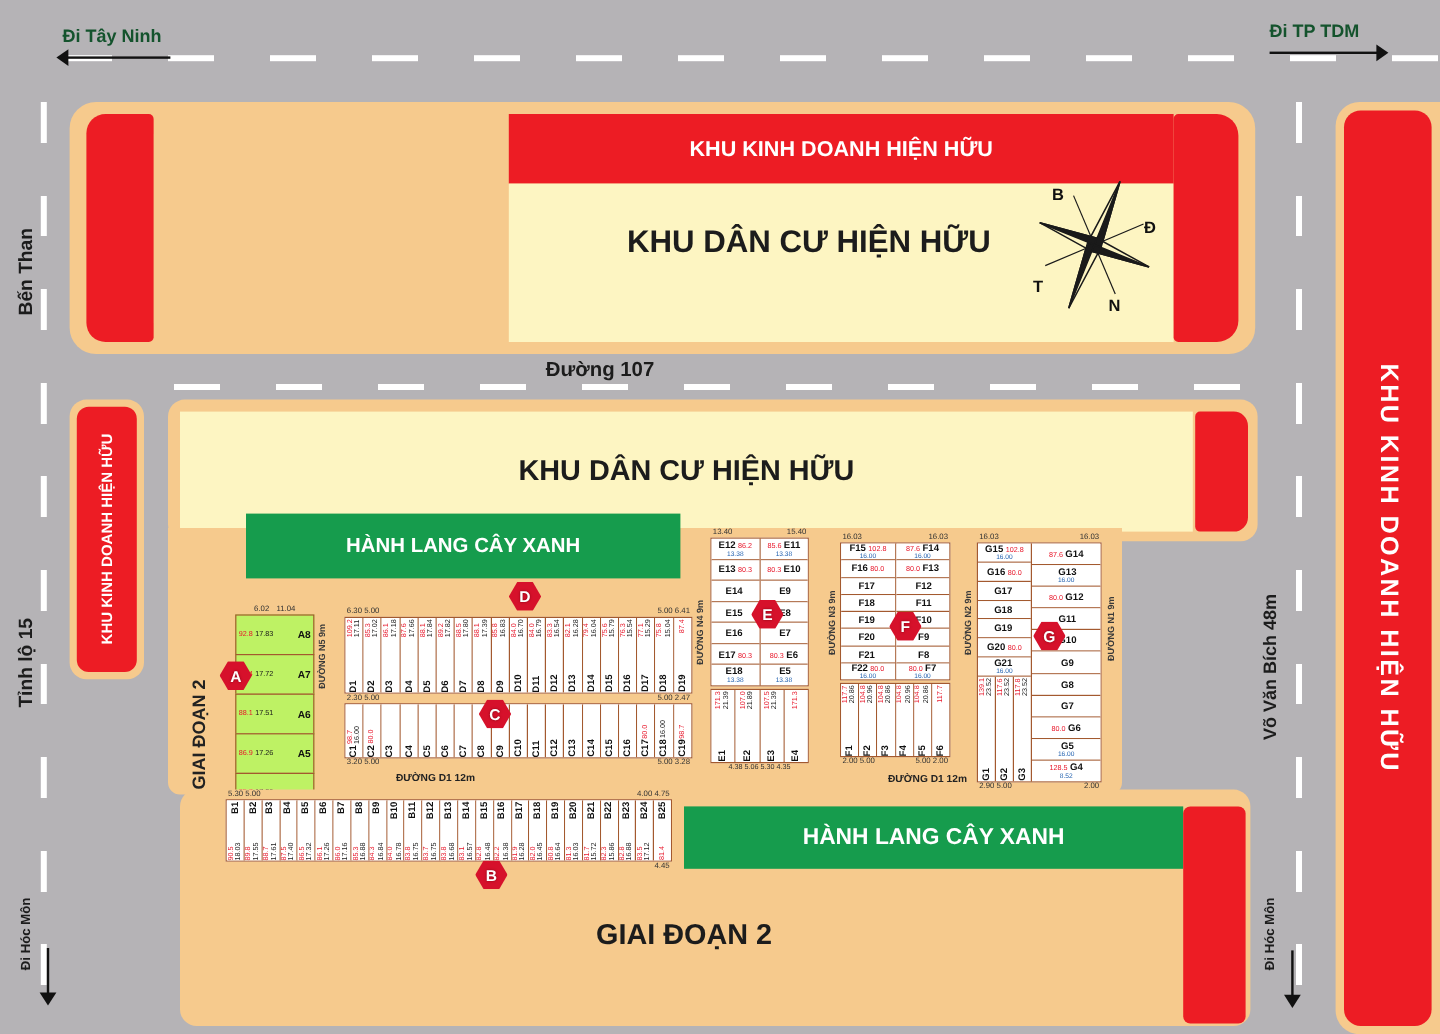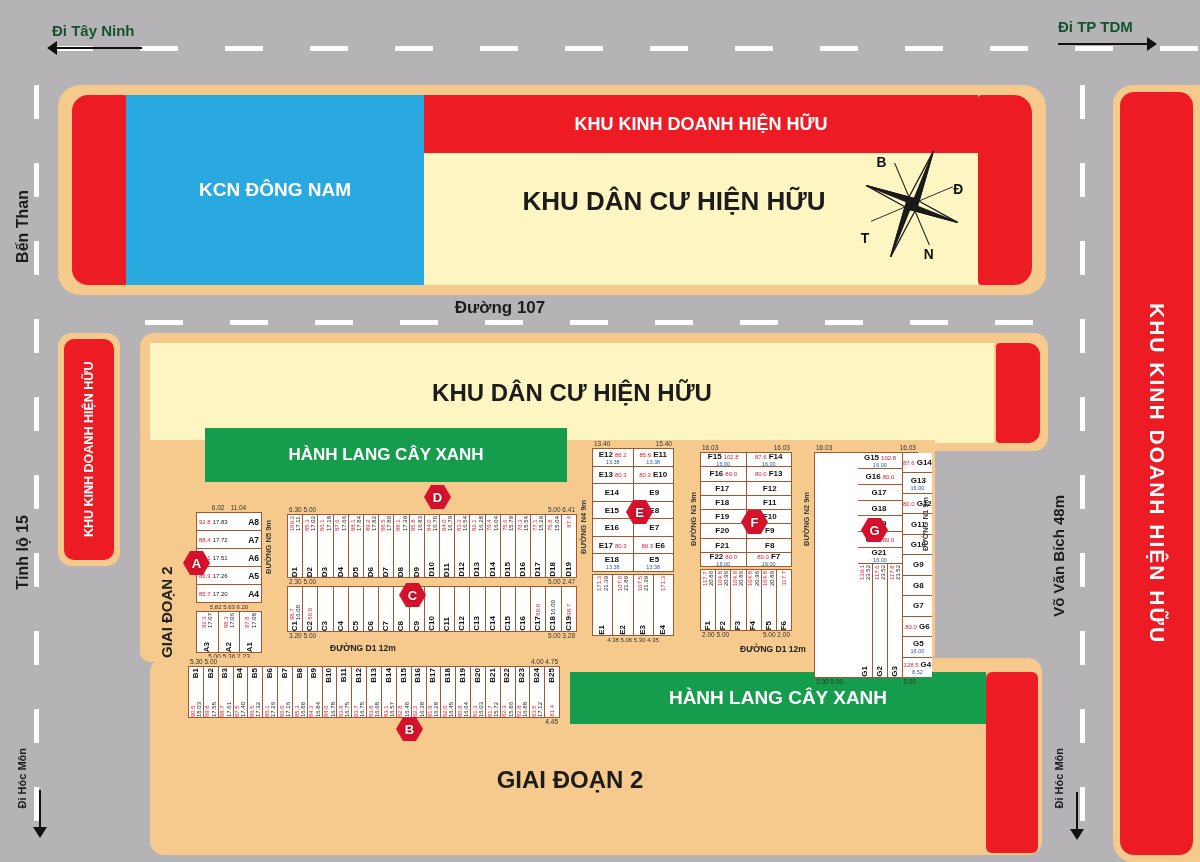--- a/index.html
+++ b/index.html
@@ -60,21 +60,21 @@
 
   
   .grid2 { display:flex; border:1px solid #a3592f; background:#fff; }
   .gcol { flex:1; display:flex; flex-direction:column; }
   .gcol + .gcol { border-left:1px solid #a3592f; }
   .cell-h { flex:1; border-bottom:1px solid #a3592f; display:flex; flex-direction:column; align-items:center; justify-content:center; background:#fff; overflow:hidden; }
   .cell-h:last-child { border-bottom:none; }
   .line { display:flex; gap:2px; align-items:baseline; }
 
   
-  .cell-a { height:19px; border:1px solid #a3592f; margin-top:-1px; background:#ffffff; display:flex; align-items:center; padding:0 2px; overflow:hidden; }
+  .cell-a { height:34px; border:1px solid #a3592f; margin-top:-1px; background:#bef264; display:flex; align-items:center; padding:0 2px; overflow:hidden; }
   .cell-a .dim { margin-left:2px; }
   .cell-a .pid { margin-left:auto; font-size:8.5px; }
 
   
   .badge { position:absolute; width:27px; height:24px; background:#d6112b; color:#fff;
     font-weight:bold; font-size:13px; display:flex; align-items:center; justify-content:center;
     clip-path:polygon(26% 0,74% 0,100% 50%,74% 100%,26% 100%,0 50%); z-index:5;
     text-shadow:0 0 2px #7a0010; }
 
   .nroad { position:absolute; font-size:7.5px; color:#3a3a3a; font-weight:bold; }
@@ -110,21 +110,20 @@
 
   <div class="dash-h" style="left:145px; top:320px; width:900px;"></div>
   <div class="road-title" style="left:410px; top:298px; width:180px; text-align:center; font-size:17px;">Đường  107</div>
 
   <div class="abs tan" style="left:1113px; top:85px; width:87px; height:777px; border-radius:20px 0 0 20px;">
     <div class="red-blk zone-label-w vt-down" style="position:absolute; left:7px; top:7px; width:73px; height:763px; border-radius:14px; font-size:21px; letter-spacing:2px; margin:0 auto; display:flex; align-items:center; justify-content:center;">KHU KINH DOANH HIỆN HỮU</div>
   </div>
 
   <div class="abs tan" style="left:58px; top:85px; width:988px; height:210px; border-radius:22px;">
     <div class="red-blk abs" style="left:14px; top:10px; width:56px; height:190px; border-radius:16px 4px 4px 16px;"></div>
-    <div class="blue-blk zone-label-w abs" style="left:68px; top:10px; width:298px; height:190px; font-size:19px;">KCN ĐÔNG NAM</div>
     <div class="red-blk zone-label-w abs" style="left:366px; top:10px; width:554px; height:58px; font-size:18px;">KHU KINH DOANH HIỆN HỮU</div>
     <div class="cream-blk abs" style="left:366px; top:68px; width:554px; height:132px;">
       <div class="zone-label-b abs" style="left:60px; top:28px; width:380px; height:40px; font-size:26px;">KHU DÂN CƯ HIỆN HỮU</div>
     </div>
     <div class="red-blk abs" style="left:920px; top:10px; width:54px; height:190px; border-radius:4px 18px 18px 4px;"></div>
 
     <svg class="abs" style="left:795px; top:60px;" width="118" height="118" viewBox="0 0 120 120">
       <g transform="rotate(22 60 60)" stroke="#1a1a1a" fill="#fdf5c2" stroke-width="1.3">
         <line x1="28" y1="28" x2="92" y2="92" stroke-width="1"></line>
         <line x1="92" y1="28" x2="28" y2="92" stroke-width="1"></line>
@@ -1125,21 +1124,21 @@
         <span>5.00 2.00</span>
       </div>
   </div>
   <div class="badge" style="left:741px; top:510px;">F</div>
 
   <div class="pblock" style="left:814px; top:444px; width:104px;">
     <div class="dims-row">
         <span>16.03</span>
         <span>16.03</span>
       </div>
-    <div class="grid2" style="height:226px;padding-left:43px;">
+    <div class="grid2" style="height:200px;">
       <div class="gcol" style="flex:0 0 44px; display:flex; flex-direction:column;">
         <div style="height:110px; display:flex; flex-direction:column;">
   <div class="cell-h">
     <div class="line">
       <span class="pid">G15</span>
       <span class="area">102.8</span>
     </div>
     <span class="bdim">16.00</span>
   </div>
 

